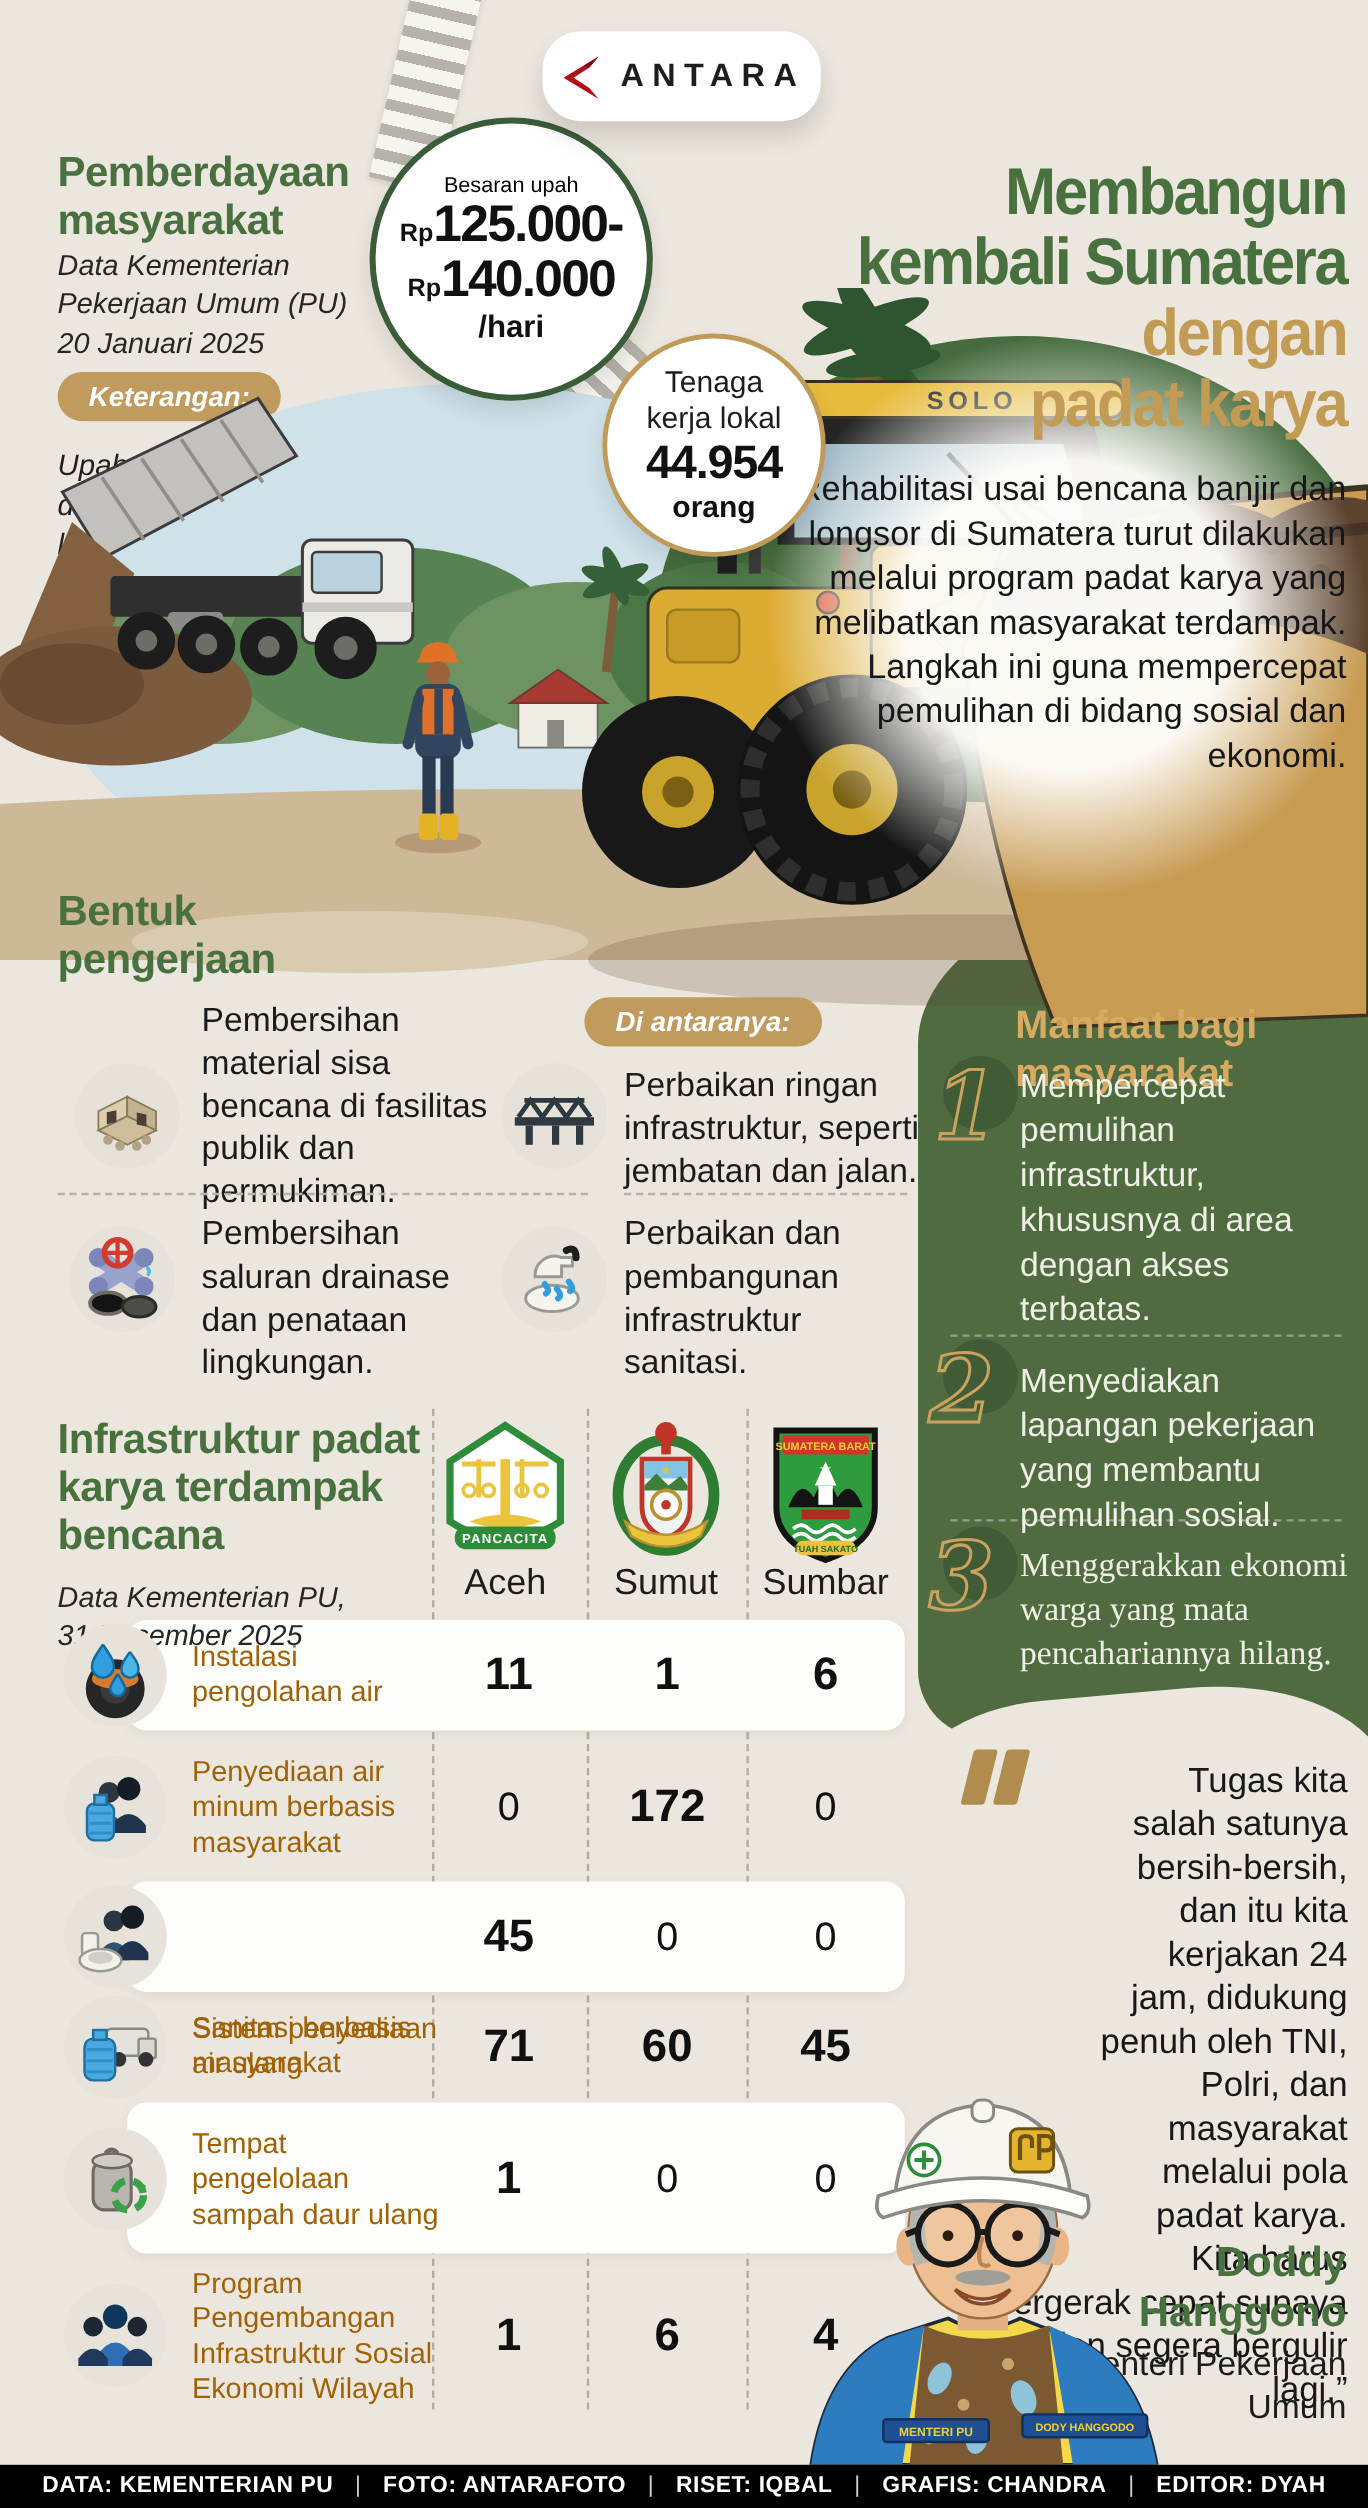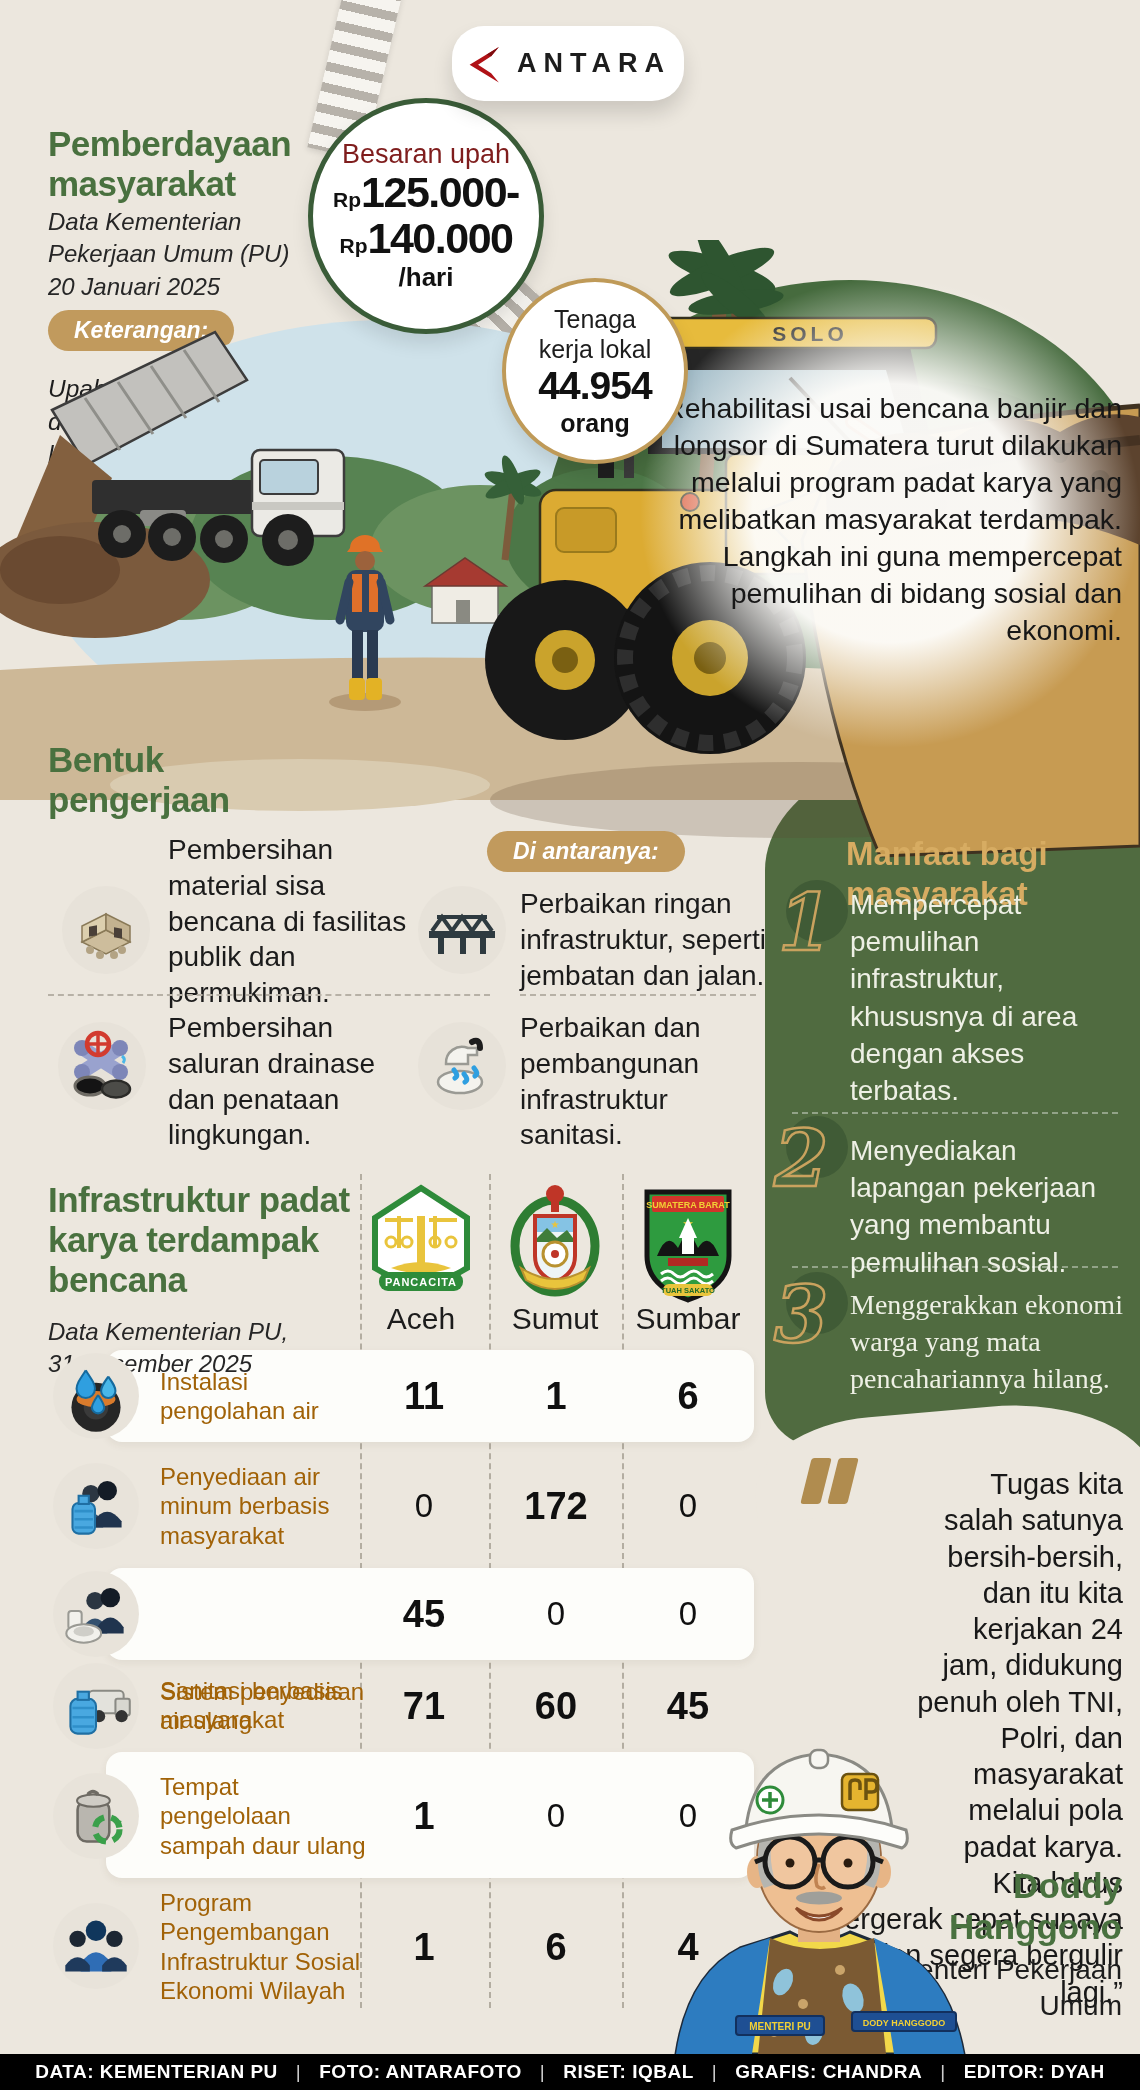--- a/index.html
+++ b/index.html
@@ -17,21 +17,21 @@
   
   .green-h{color:#49713f;font-weight:700;font-size:35px;line-height:1.14;letter-spacing:-.5px;}
   .src{font-style:italic;font-size:24px;line-height:1.35;color:#262626;}
   .pill-badge{background:#c19a5d;color:#fff;font-style:italic;font-weight:700;font-size:23px;
       padding:7px 26px;border-radius:26px;display:inline-block;z-index:6;}
   
   .circle{border-radius:50%;background:#fff;display:flex;flex-direction:column;align-items:center;
       justify-content:center;text-align:center;z-index:6;box-shadow:0 10px 18px rgba(0,0,0,.10);}
   #wage-circle{border:5px solid #3a5c38;}
   #workers-circle{border:4px solid #bf9a58;}
-  .c-label{font-size:27px;color:#7f1d1d;text-align:right;}
+  .c-label{font-size:18px;color:#000000;text-align:right;}
   .big-num{font-size:43px;font-weight:800;letter-spacing:-1.5px;color:#111;line-height:1.06;}
   .rp{font-size:21px;font-weight:700;letter-spacing:0;}
   .c-unit{font-size:26px;font-weight:700;color:#111;}
   .c-line{font-size:25px;color:#1d1d1d;line-height:1.2;}
   .w-num{font-size:39px;font-weight:800;letter-spacing:-1px;color:#111;line-height:1.15;}
   
   #main-title{text-align:right;z-index:6;}
   #main-title .t{font-weight:700;font-size:55px;line-height:1.07;letter-spacing:-2px;
       transform:scaleX(.93);transform-origin:100% 50%;}
   .t-green{color:#49713f;}.t-gold{color:#c29c55;}
@@ -103,20 +103,26 @@
     <div class="c-unit">/hari</div>
   </div>
 
   <div class="abs circle" id="workers-circle" style="left:502px;top:278px;width:178px;height:178px;">
     <div class="c-line">Tenaga</div>
     <div class="c-line">kerja lokal</div>
     <div class="w-num">44.954</div>
     <div class="c-unit" style="font-size:25px;">orang</div>
   </div>
 
+  <div class="abs" id="main-title" style="right:18px;top:130px;width:500px;">
+    <div class="t t-green">Membangun</div>
+    <div class="t t-green">kembali Sumatera</div>
+    <div class="t t-gold">dengan</div>
+    <div class="t t-gold">padat karya</div>
+  </div>
 
   <div class="abs" id="manfaat-box" style="left:765px;top:720px;width:375px;height:728px;"></div>
 
   <svg class="abs" style="left:0;top:240px;z-index:3;" width="1140" height="660" viewBox="0 0 1140 660">
     <ellipse cx="390" cy="300" rx="355" ry="220" fill="#cfe2ea"></ellipse>
     <g>
       <ellipse cx="850" cy="290" rx="305" ry="250" fill="#466b3e"></ellipse>
       <ellipse cx="920" cy="330" rx="230" ry="190" fill="#3f6238"></ellipse>
       <ellipse cx="180" cy="310" rx="120" ry="70" fill="#6c9361"></ellipse>
       <ellipse cx="330" cy="298" rx="140" ry="82" fill="#578352"></ellipse>

